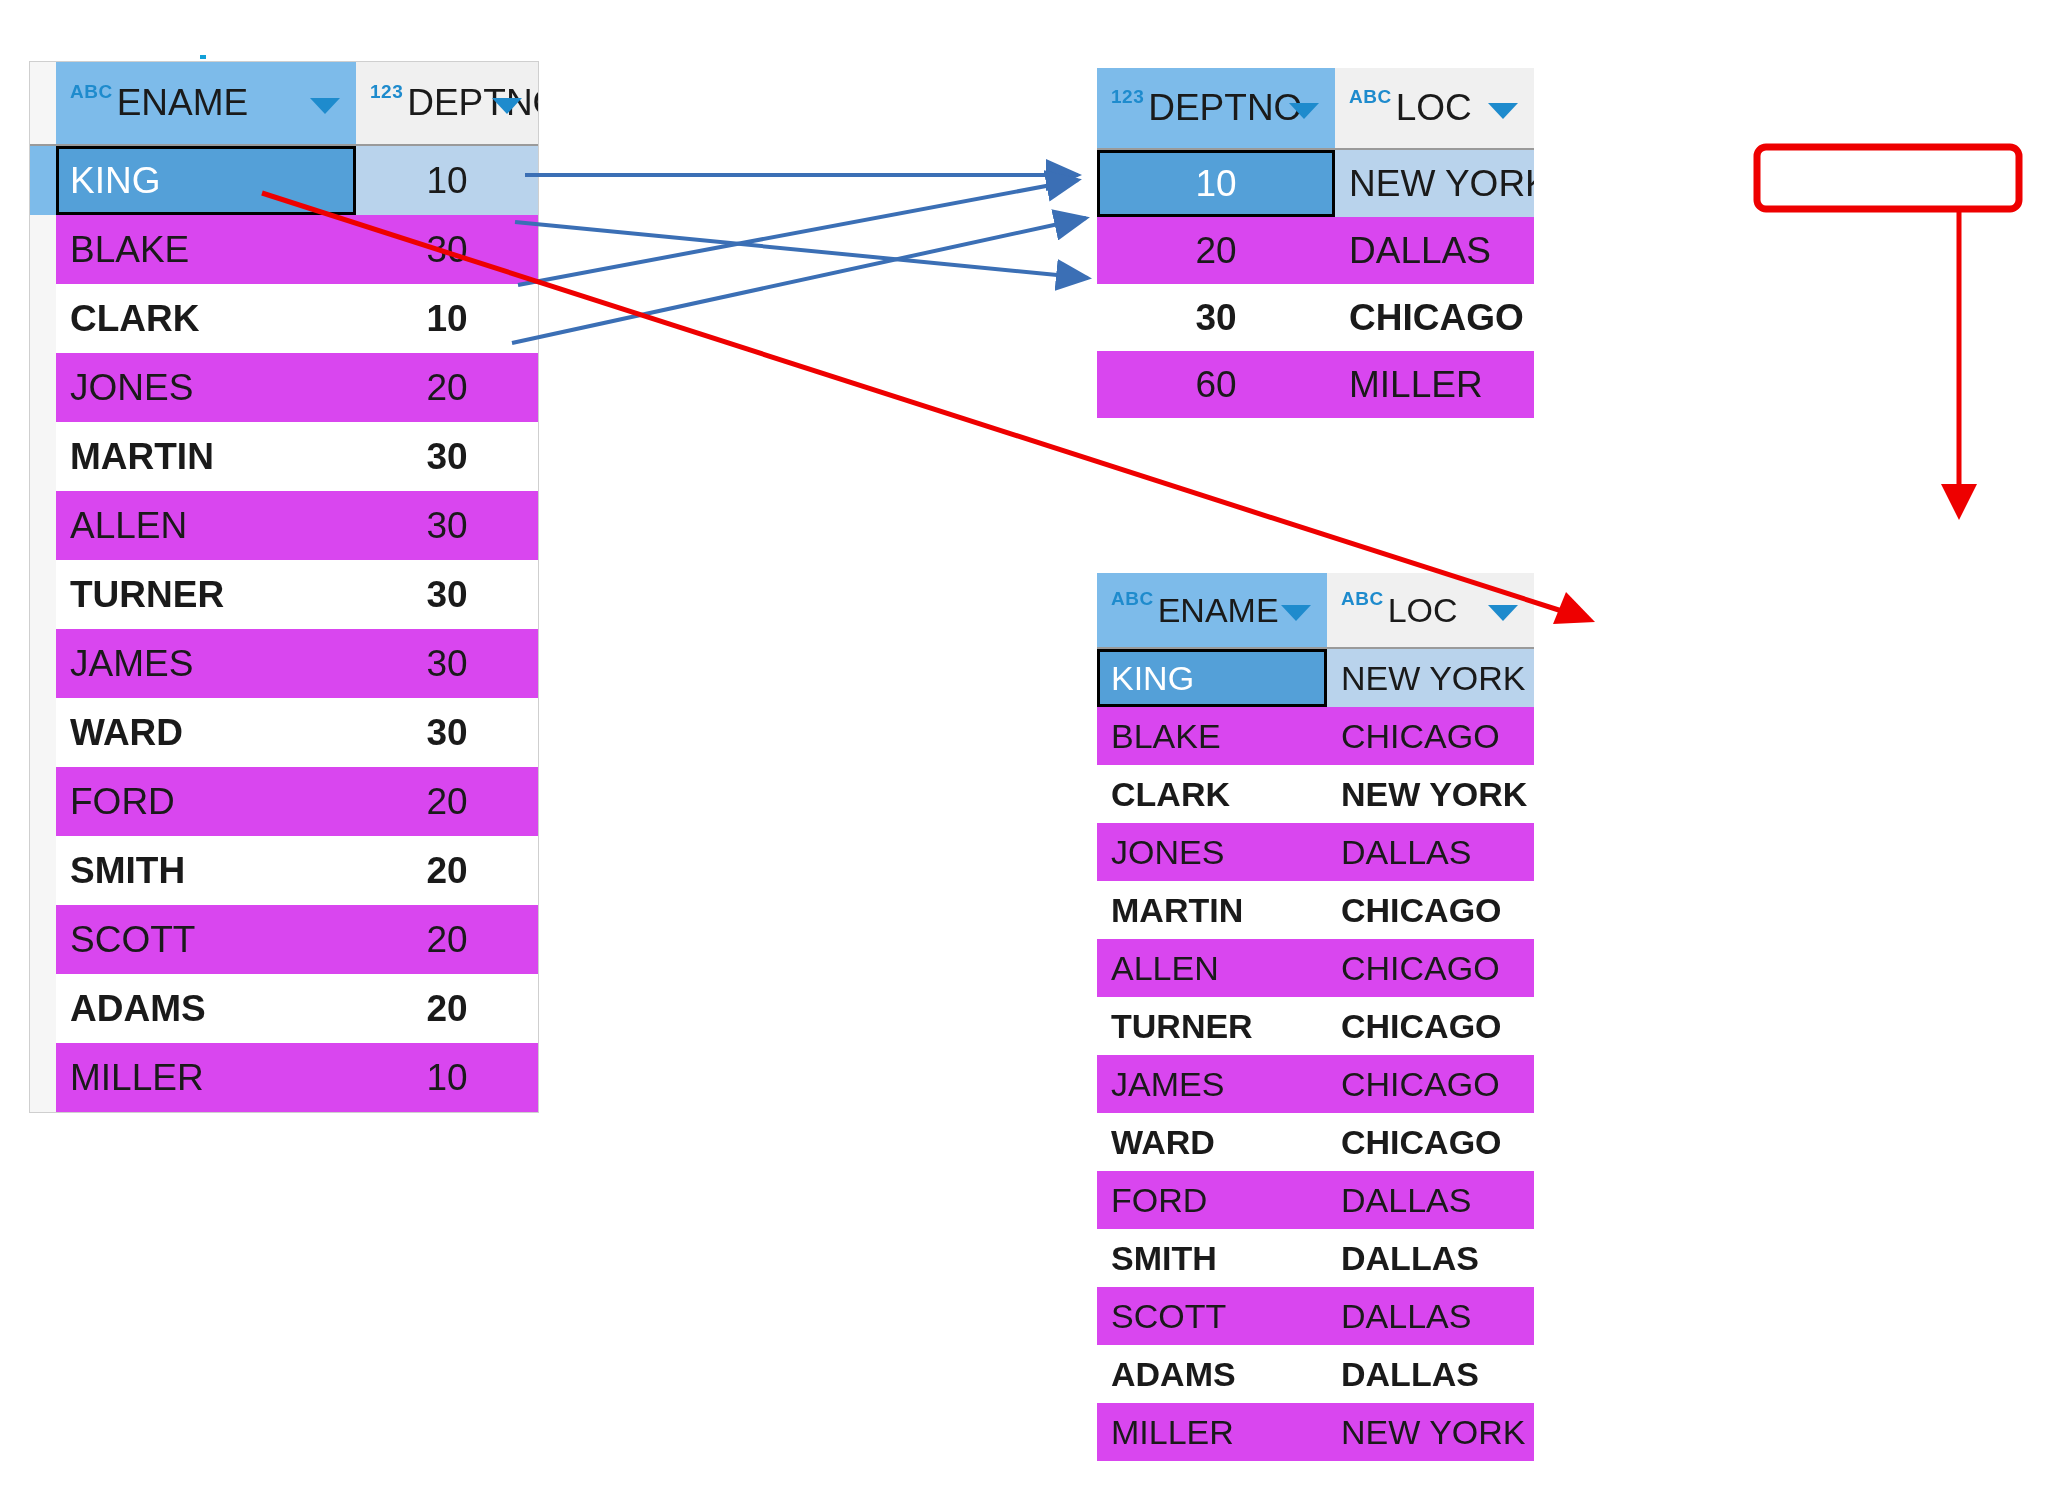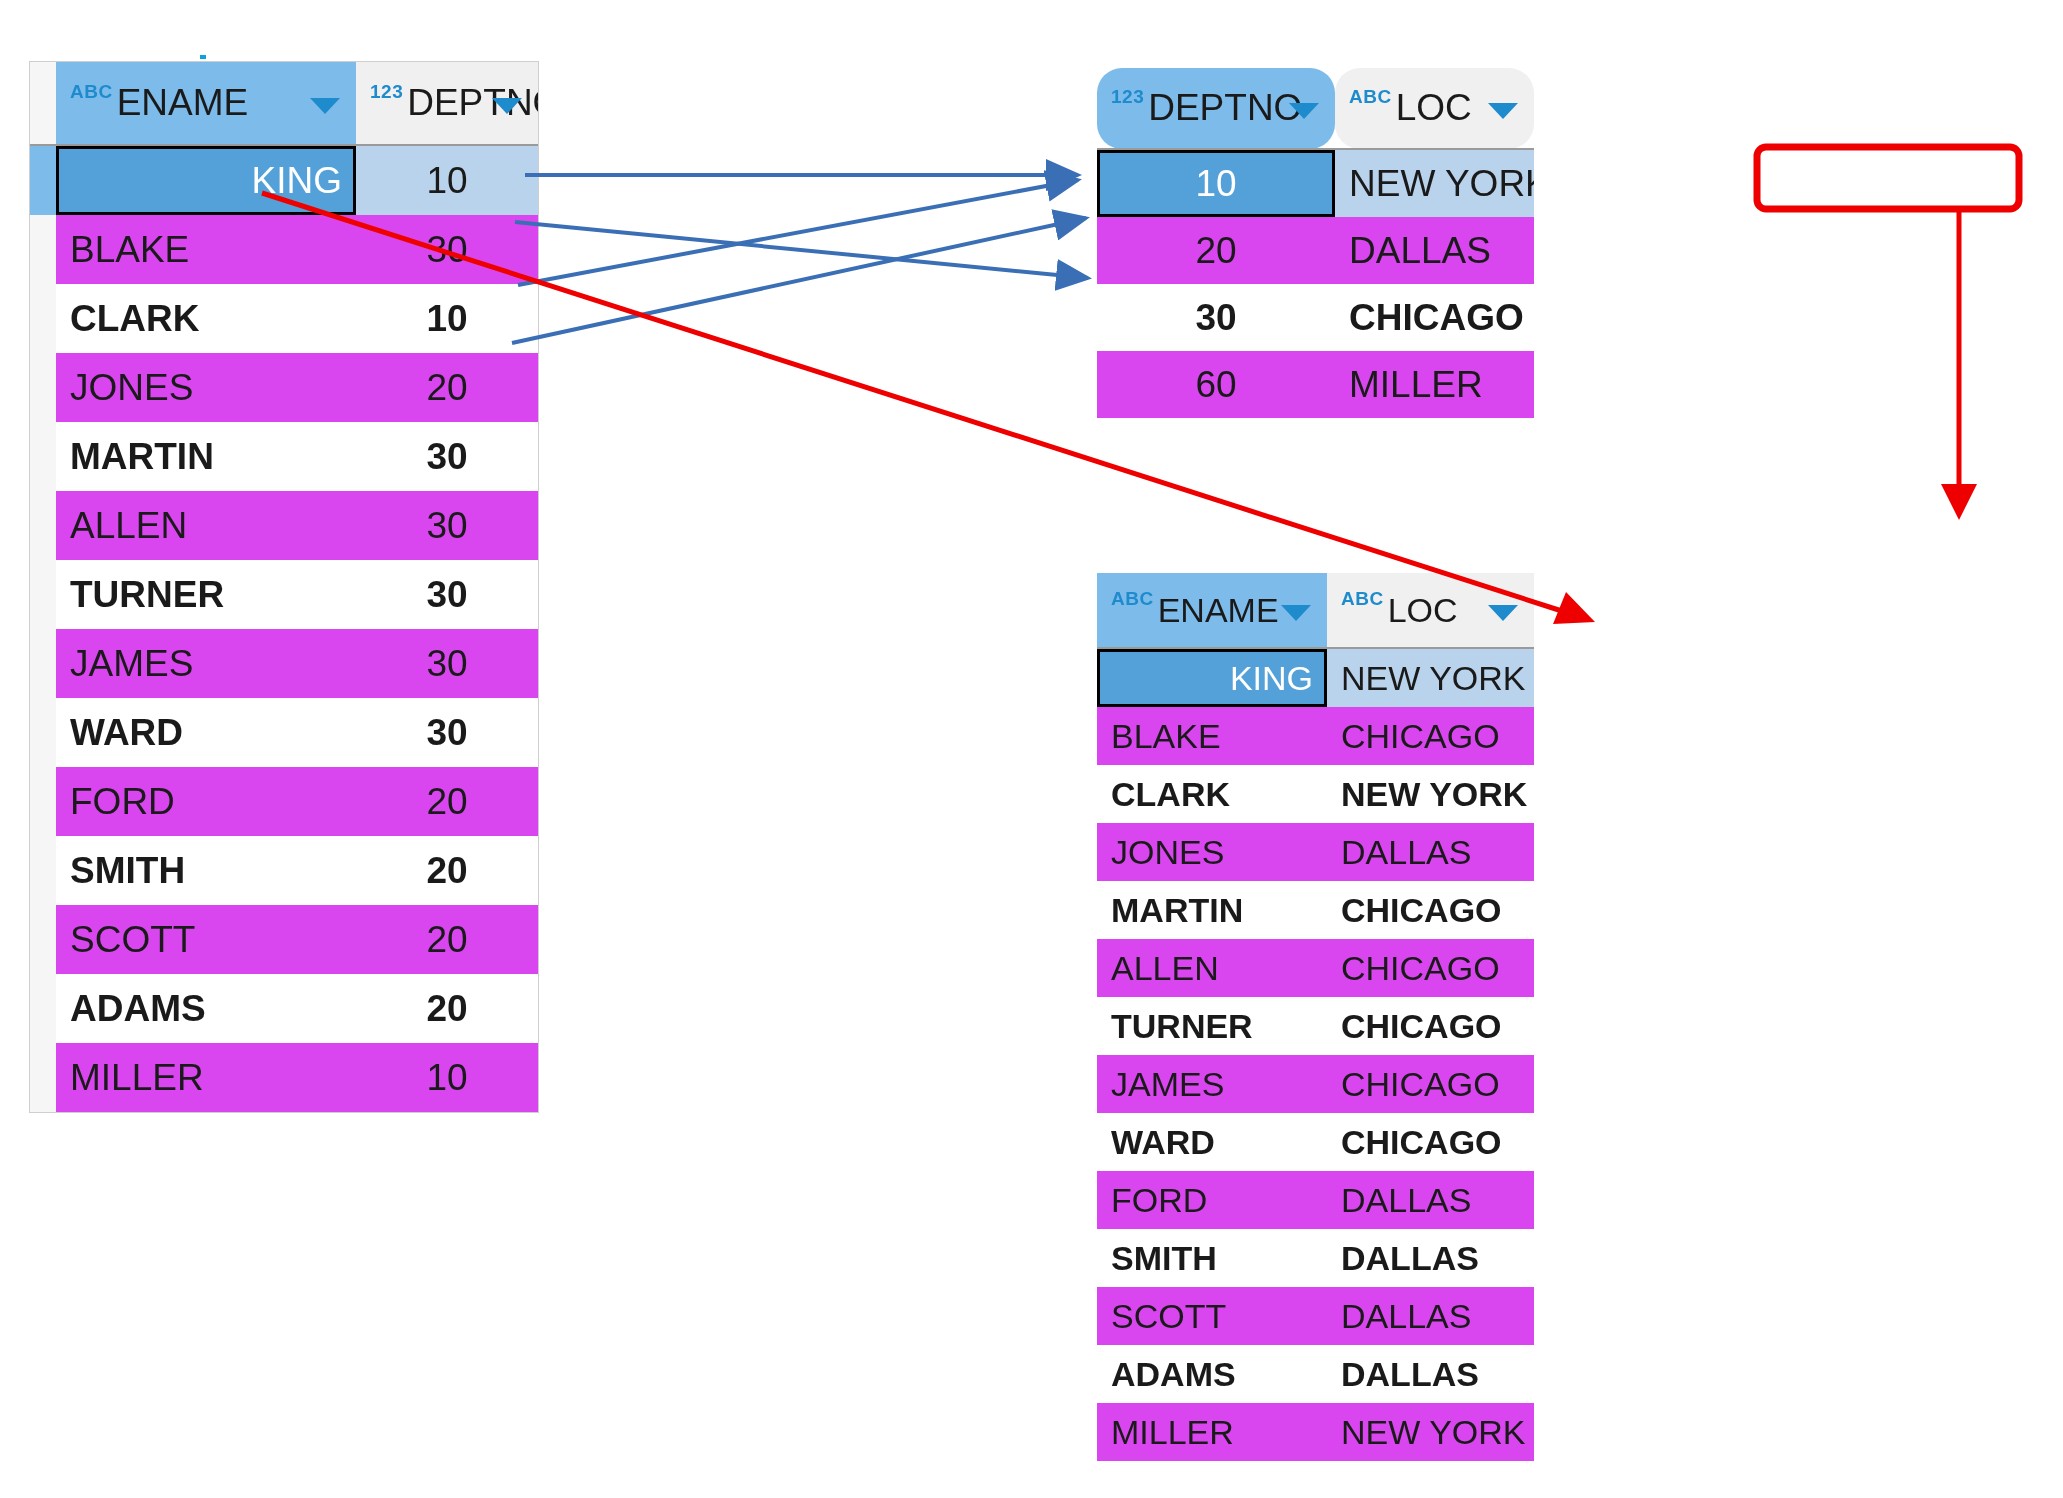--- a/index.html
+++ b/index.html
@@ -55,21 +55,20 @@
     border-top:16px solid #1e8bcd;
   }
   .grid td.num{text-align:center;}
   .row-even td{background:#ffffff;font-weight:bold;}
   .row-odd  td{background:#d946ef;}
   .row-selrow td{background:#b9d3ec;}
   .cell-selected{
     background:#54a0d8 !important;
     color:#ffffff !important;
     box-shadow:inset 0 0 0 3px #000000;
-    text-align:right;
   }
 
   
   .gutter{
     width:26px;min-width:26px;padding:0 !important;
     background:#f6f6f6 !important;
     border-right:2px solid #b4b4b4;
     border-bottom:1px solid #cfcfcf;
   }
   .row-selrow .gutter{background:#7dbbea !important;}
@@ -88,21 +87,21 @@
   #dept-grid .c-loc{width:199px;}
 
   #result-grid{left:1097px;top:573px;}
   #result-grid table{width:437px;}
   #result-grid .c-rename{width:230px;}
   #result-grid .c-rloc{width:207px;}
   #result-grid th,#result-grid td{font-size:34px;height:58px;line-height:58px;}
   #result-grid th{height:74px;line-height:74px;}
 
   #dept-grid th,#dept-grid td{font-size:37px;height:67px;line-height:67px;}
-  #dept-grid th{height:80px;line-height:80px;border-radius:25px;}
+  #dept-grid th{height:80px;line-height:80px;}
   .colsep{border-left:1px solid #e3e3e3;}
   .tick{position:absolute;left:200px;top:55px;width:6px;height:4px;background:#12a0d8;z-index:5;}
 </style>
 </head>
 <body>
 
 <div class="tick"></div>
 
 <div class="grid" id="emp-grid">
   <table>

